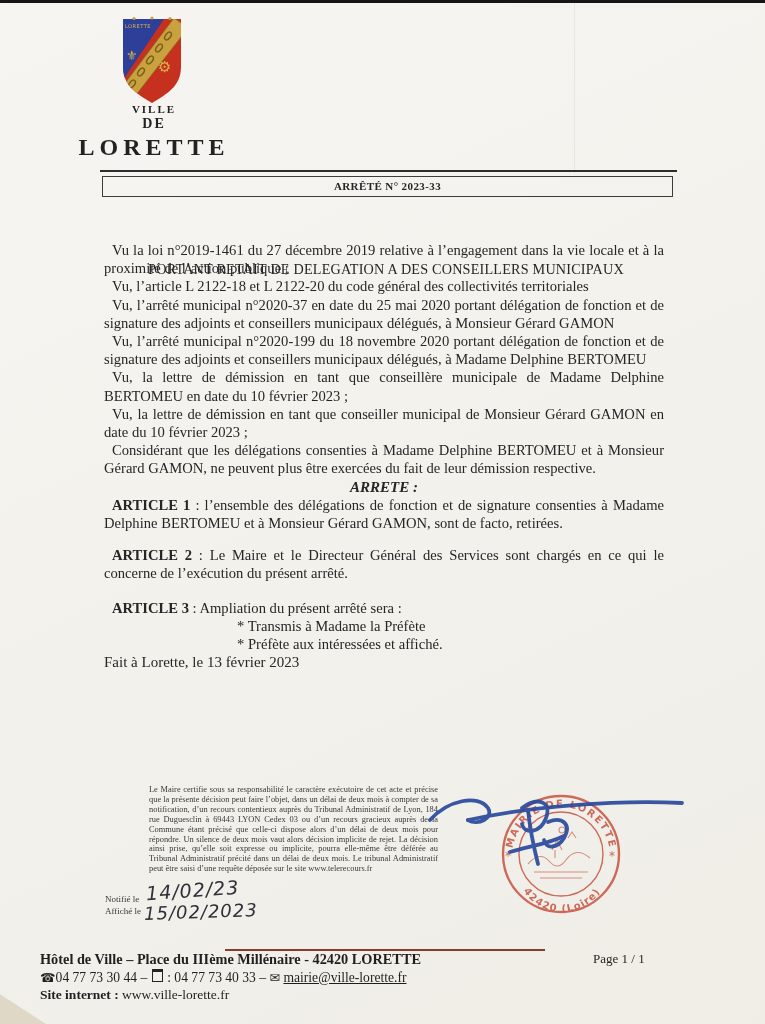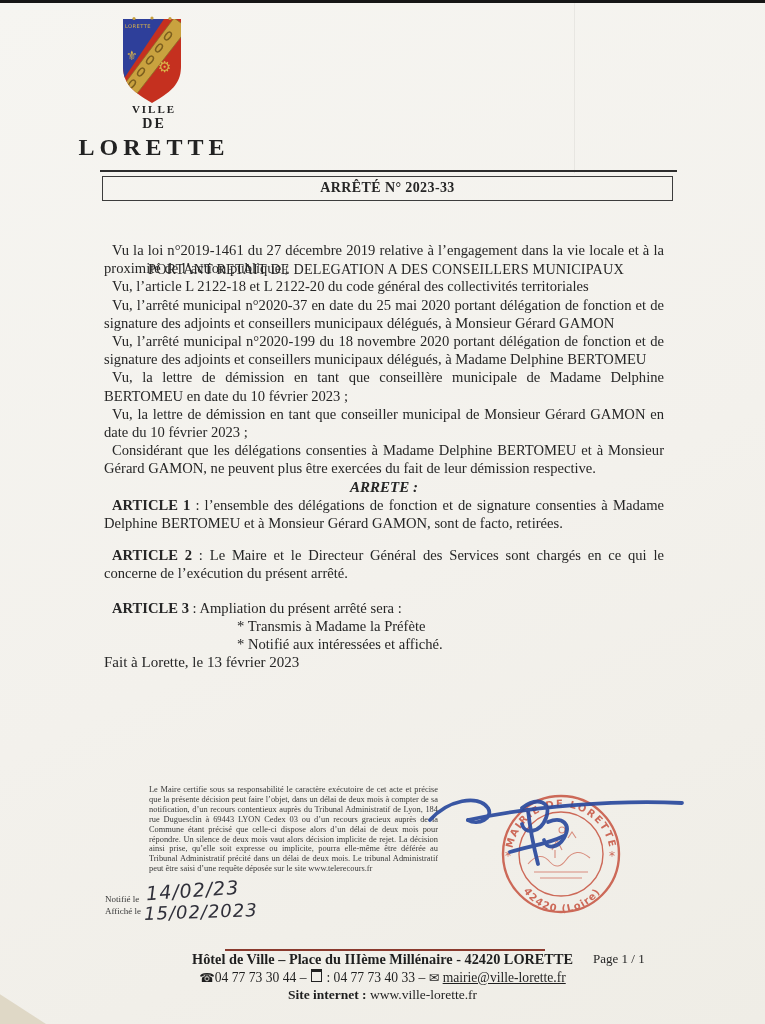--- a/index.html
+++ b/index.html
@@ -15,21 +15,21 @@
   
   .crest{position:absolute;left:118px;top:16px;width:68px;height:90px;}
   .city-name{position:absolute;left:68px;top:103px;width:172px;text-align:center;color:#222;}
   .city-line1{font-size:11px;letter-spacing:2px;font-weight:bold;}
   .city-line2{font-size:14px;letter-spacing:2px;font-weight:bold;margin-top:1px;}
   .city-line3{font-size:24px;letter-spacing:5px;font-weight:600;margin-top:2px;}
 
   
   .title-rule{position:absolute;left:100px;right:88px;top:170px;height:2.3px;background:#2d2d2d;}
   .title-box{position:absolute;left:102px;right:92px;top:176px;border:1.3px solid #3c3c3c;
-        text-align:center;font-weight:bold;font-size:14px;letter-spacing:.4px;padding:3px 4px 4px;}
+        text-align:center;font-weight:bold;font-size:11px;letter-spacing:.4px;padding:3px 4px 4px;}
   .subtitle{position:absolute;left:104px;right:97px;top:213px;text-align:center;
         font-size:14.2px;letter-spacing:.2px;margin-top:48px;}
 
   
   .body-text{position:absolute;left:104px;width:560px;top:241px;font-size:14.6px;
         line-height:18.2px;text-align:justify;}
   .body-text p{margin:0;text-indent:8px;}
   .arrete-heading{margin:6px 0 0;text-align:center;font-weight:bold;font-style:italic;
         font-size:15px;text-indent:0 !important;}
   .article{margin-top:11px;}
@@ -49,21 +49,21 @@
         text-align:justify;color:#383838;margin-left:44px;}
   .notif{position:absolute;left:105px;top:894px;font-size:9px;line-height:11.5px;color:#383838;}
   .hw{position:absolute;font-family:"DejaVu Sans", sans-serif;font-style:italic;
         color:#30303a;letter-spacing:1px;z-index:4;}
   .hw1{left:146px;top:879px;font-size:19px;transform:rotate(-4deg);}
   .hw2{left:144px;top:901px;font-size:18px;transform:rotate(-2deg);}
 
   
   .footer-rule{position:absolute;left:225px;top:949px;width:320px;height:2px;background:#8a3a2e;}
   .page-number{position:absolute;left:593px;top:951px;font-size:13px;}
-  .footer{position:absolute;left:40px;right:40px;top:951px;text-align:center;color:#1f1f1f;}
+  .footer{position:absolute;left:40px;right:40px;top:951px;color:#1f1f1f;}
   .footer-line1{font-size:14.3px;font-weight:bold;}
   .footer-line2{font-size:13.6px;margin-top:1px;}
   .footer-line3{font-size:13.5px;margin-top:1px;}
   .footer-line3 b{font-weight:bold;}
   .u{text-decoration:underline;}
   .fax-icon{display:inline-block;width:9px;height:9px;border:1px solid #222;border-top:3px solid #222;
         vertical-align:baseline;margin:0 1px;}
   .ico{font-family:"DejaVu Sans", sans-serif;font-size:12.5px;}
 </style>
 </head>
@@ -123,21 +123,21 @@
     <p>Considérant que les délégations consenties à Madame Delphine BERTOMEU et à Monsieur Gérard GAMON, ne peuvent plus être exercées du fait de leur démission respective.</p>
 
     <p class="arrete-heading">ARRETE :</p>
 
     <p class="article a1"><b>ARTICLE 1</b><span> : l’ensemble des délégations de fonction et de signature consenties à Madame Delphine BERTOMEU et à Monsieur Gérard GAMON, sont de facto, retirées.</span></p>
 
     <p class="article a2"><b>ARTICLE 2</b><span> : Le Maire et le Directeur Général des Services sont chargés en ce qui le concerne de l’exécution du présent arrêté.</span></p>
 
     <p class="article a3"><b>ARTICLE 3</b><span> : Ampliation du présent arrêté sera :</span></p>
     <p class="bullet">* Transmis à Madame la Préfète</p>
-    <p class="bullet">* Notifié aux intéressées et affiché.</p>
+    <p class="bullet">* Préfète aux intéressées et affiché.</p>
 
     <p class="dateline">Fait à Lorette, le 13 février 2023</p>
   </div>
 
 
   <svg class="stamp" viewBox="0 0 132 126">
     <defs>
       <path id="arcTop" d="M 16,64 A 49,49 0 0 1 114,64"></path>
       <path id="arcBottom" d="M 20,74 A 46,46 0 0 0 112,74"></path>
     </defs>

